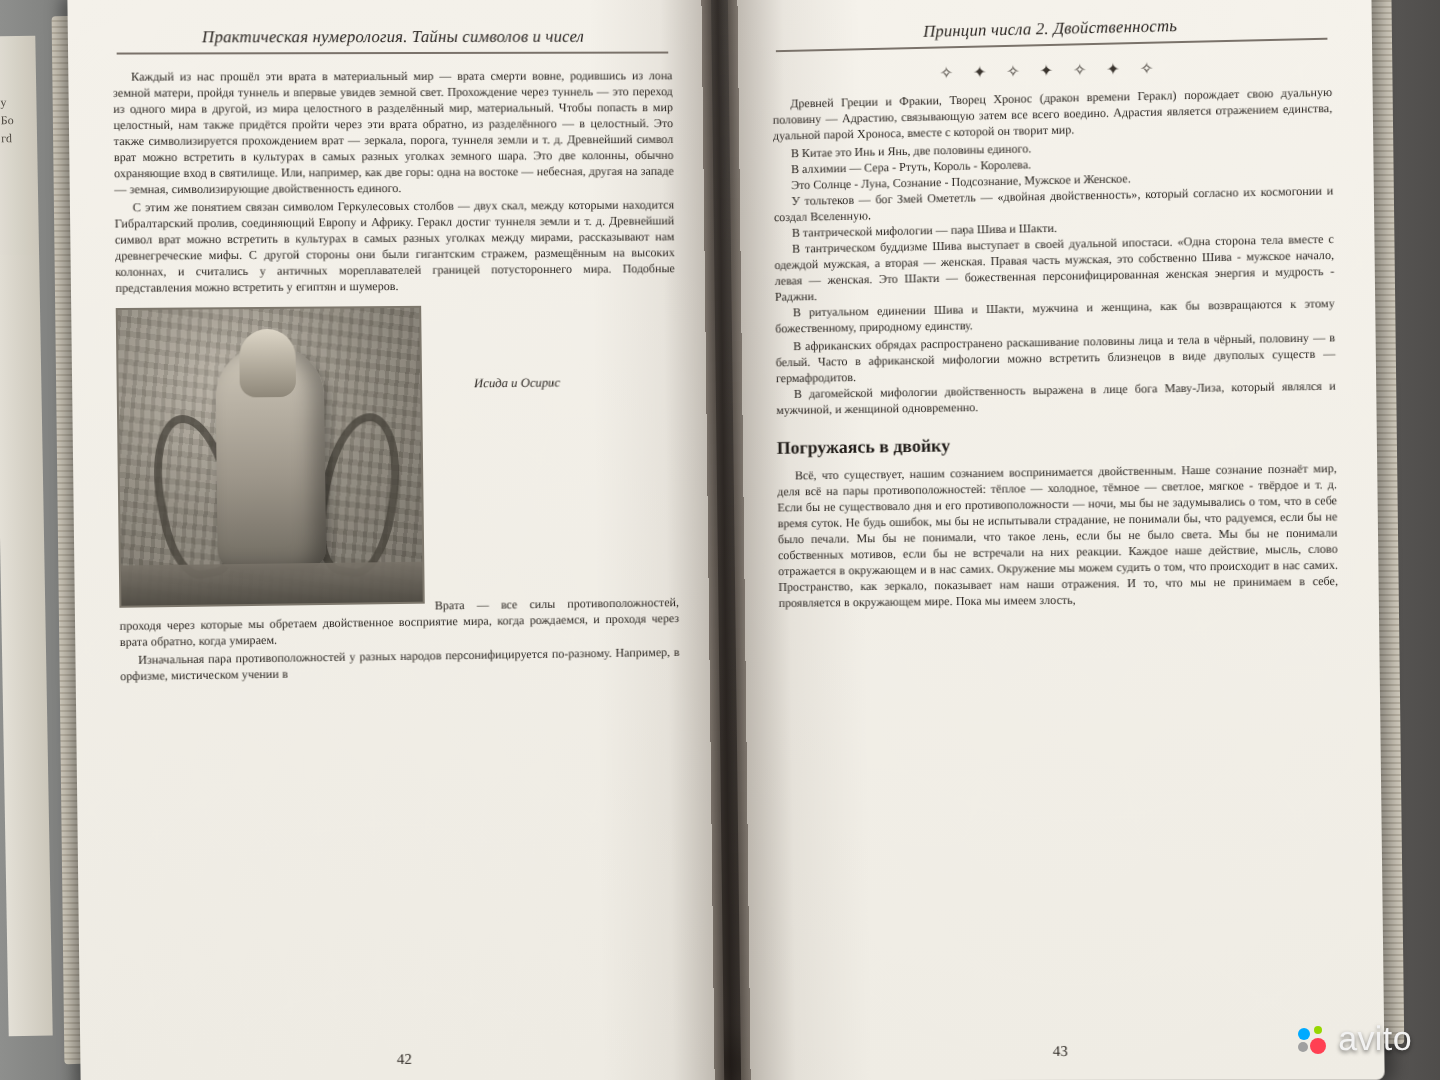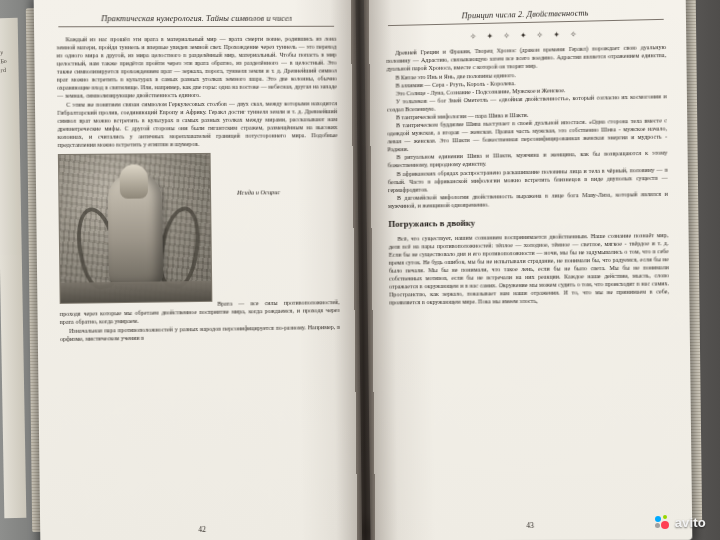--- a/index.html
+++ b/index.html
@@ -266,22 +266,22 @@
   .wm-logo .d1, .wm-logo .d2, .wm-logo .d3, .wm-logo .d4 {
     position: absolute; border-radius: 50%;
   }
   .wm-logo .d1 { left: 0; top: 1px; width: 6px; height: 6px; background: #0af; }
   .wm-logo .d2 { left: 8px; top: 0; width: 4px; height: 4px; background: #97d700; }
   .wm-logo .d3 { left: 0; top: 8px; width: 5px; height: 5px; background: #a0a0a0; }
   .wm-logo .d4 { left: 6px; top: 6px; width: 8px; height: 8px; background: #ff4053; }
   .wm-text {
     color: #f2f2f2;
     font-family: "Liberation Sans", sans-serif;
-    font-size: 13px;
-    font-weight: bold;
+    font-size: 17px;
+    font-weight: normal;
     letter-spacing: .2px;
     text-shadow: 0 1px 2px rgba(0,0,0,.5);
   }
   .shadow-under {
     position: absolute;
     left: 30px; bottom: -12px;
     width: 660px; height: 40px;
     background: radial-gradient(ellipse at center, rgba(0,0,0,.5), rgba(0,0,0,0) 70%);
     filter: blur(3px);
   }

